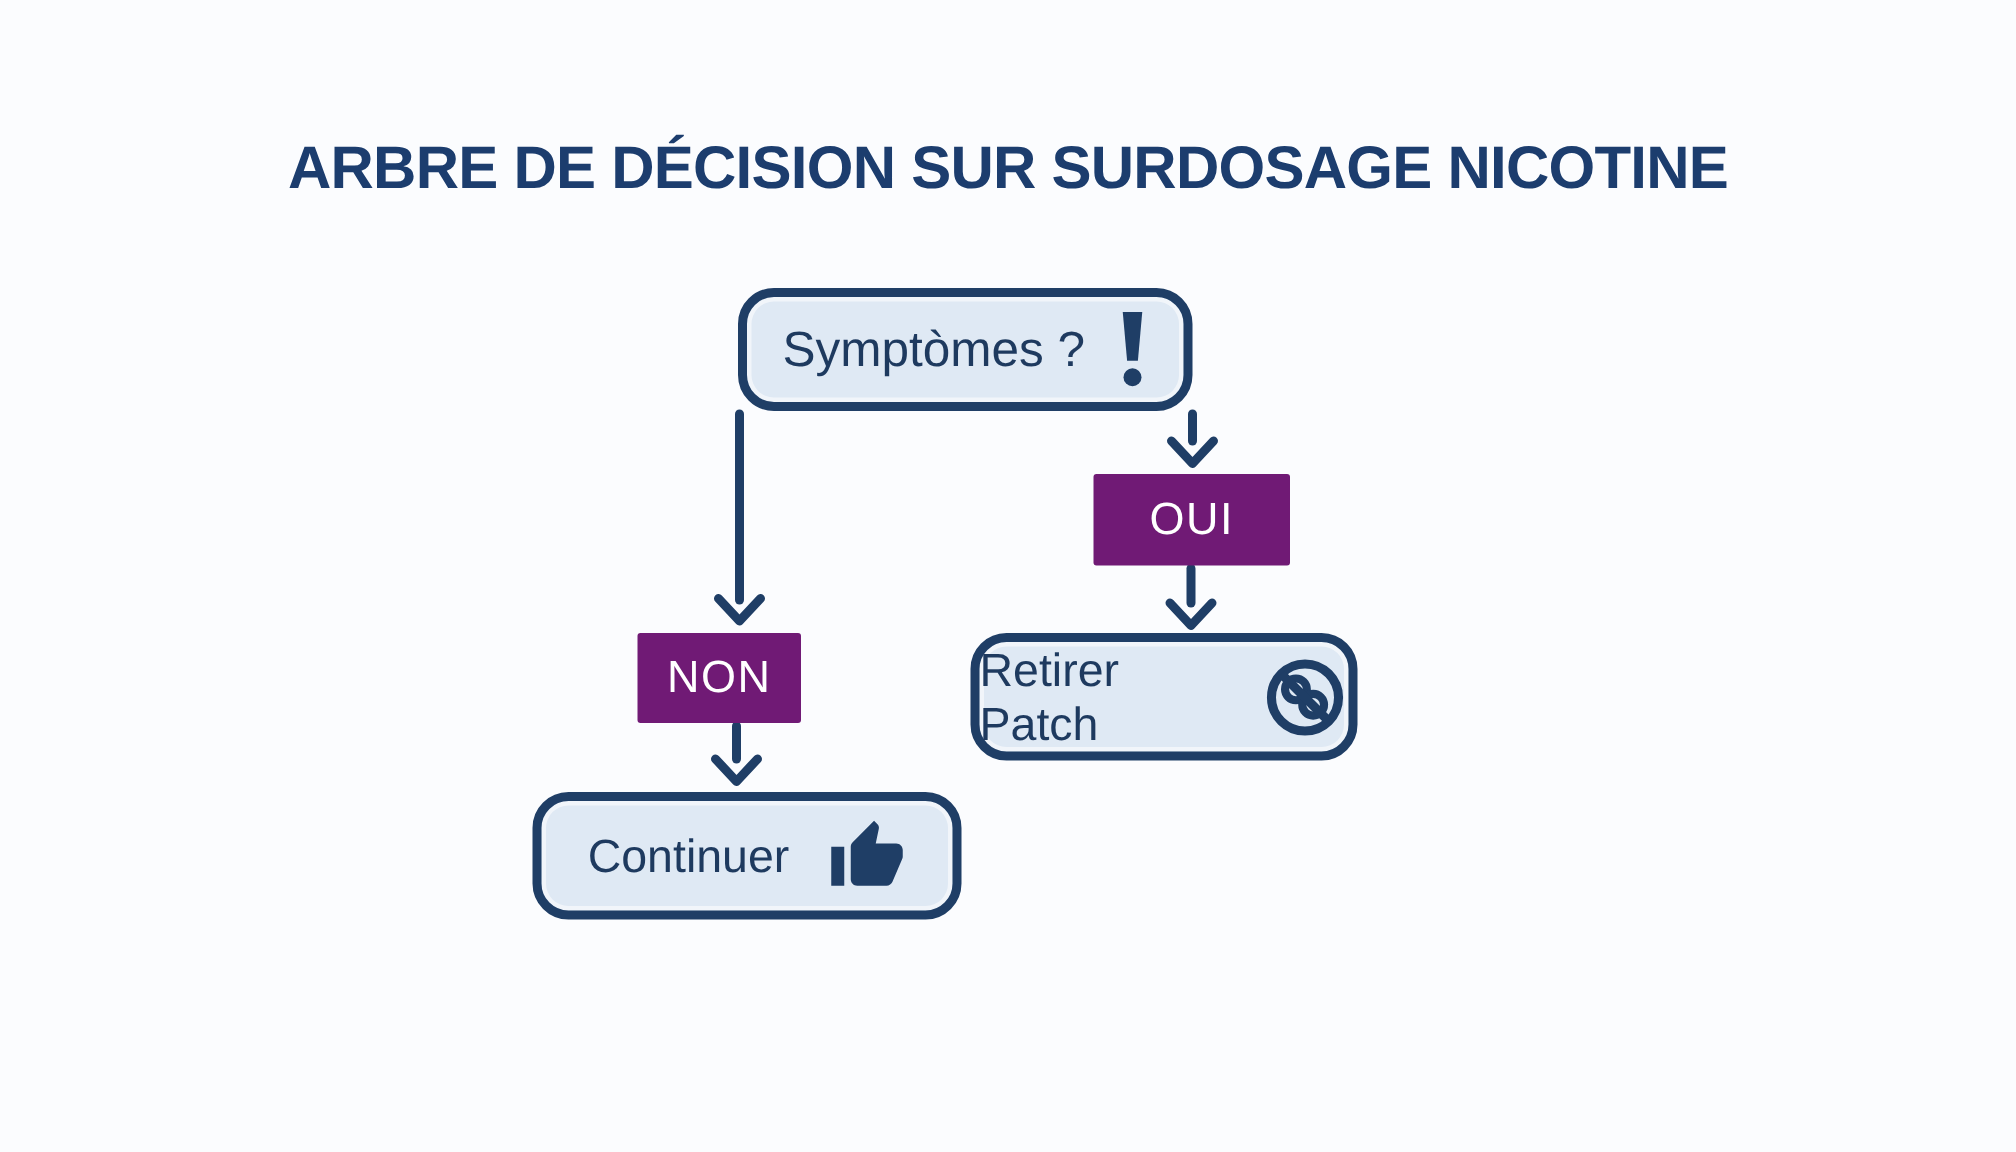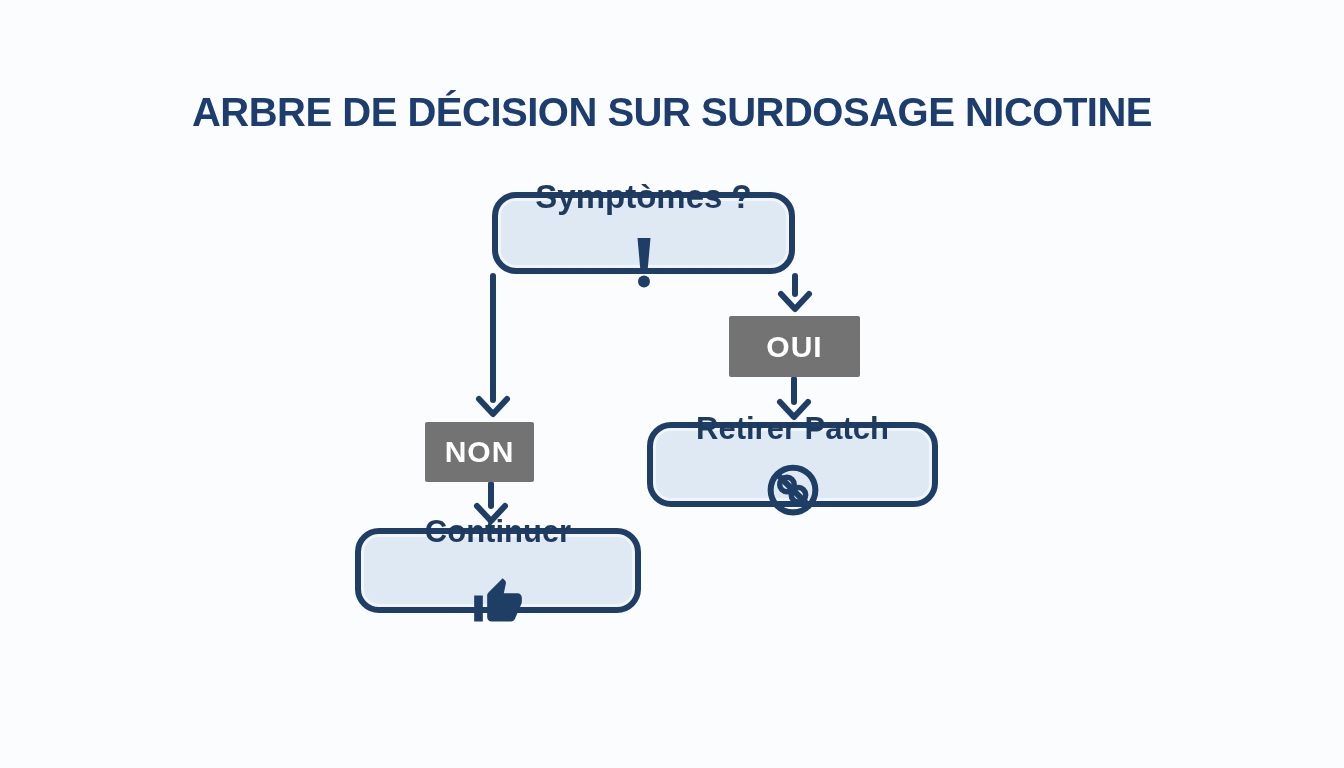--- a/index.html
+++ b/index.html
@@ -21,43 +21,42 @@
     letter-spacing: -0.5px;
     color: #1c3d6e;
     white-space: nowrap;
   }
 
   .node {
     position: absolute;
     display: flex;
     align-items: center;
     justify-content: center;
-    font-weight: bold;
-    flex-direction: column;
+    font-weight: normal;
   }
 
   .node-soft {
     background: #dfe9f4;
     border: 6px solid #1f3e66;
     border-radius: 24px;
     box-shadow: inset 0 0 0 3px rgba(255,255,255,0.55);
     color: #1e3a5f;
   }
 
   .node-branch {
-    background: #737373;
+    background: #701a75;
     color: #ffffff;
     border-radius: 2px;
     letter-spacing: 1px;
   }
 
   .node-root     { left: 492px; top: 192px; width: 303px; height: 82px; font-size: 33px; gap: 22px; }
   .node-yes      { left: 729px; top: 316px; width: 131px; height: 61px; font-size: 30px; }
   .node-no       { left: 425px; top: 422px; width: 109px; height: 60px; font-size: 30px; }
-  .node-remove   { left: 647px; top: 422px; width: 291px; height: 85px; font-size: 31px; gap: 14px; }
+  .node-remove   { left: 647px; top: 422px; width: 258px; height: 85px; font-size: 31px; gap: 14px; }
   .node-continue { left: 355px; top: 528px; width: 286px; height: 85px; font-size: 31px; gap: 26px; }
 
   .icon { display: inline-flex; align-items: center; justify-content: center; flex: 0 0 auto; }
 
   svg.connectors { position: absolute; inset: 0; pointer-events: none; }
 </style>
 </head>
 <body>
 
 <div class="stage">

